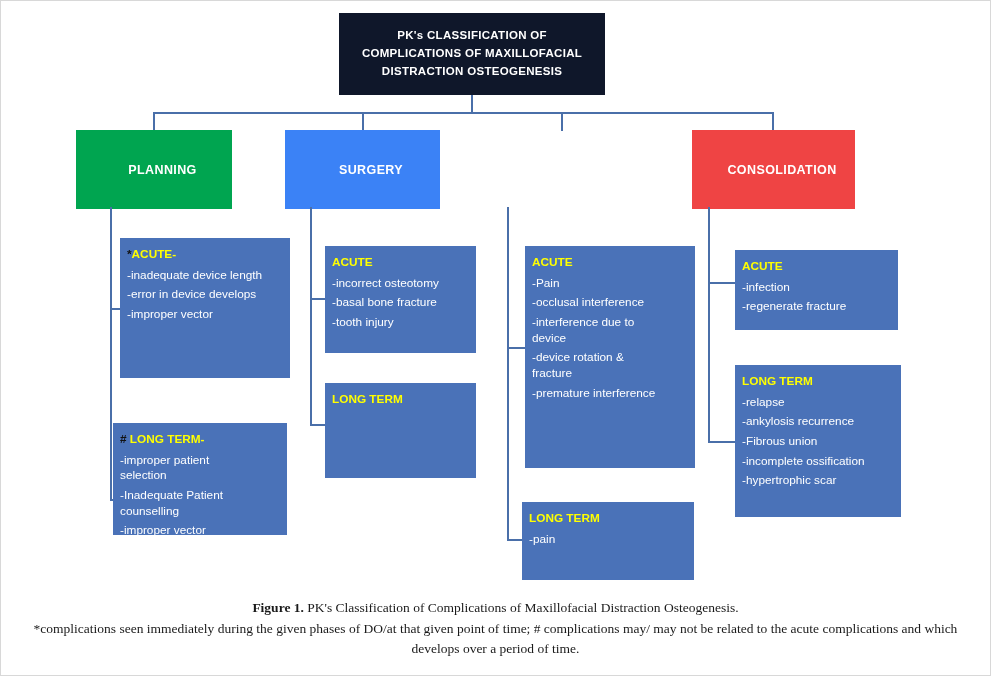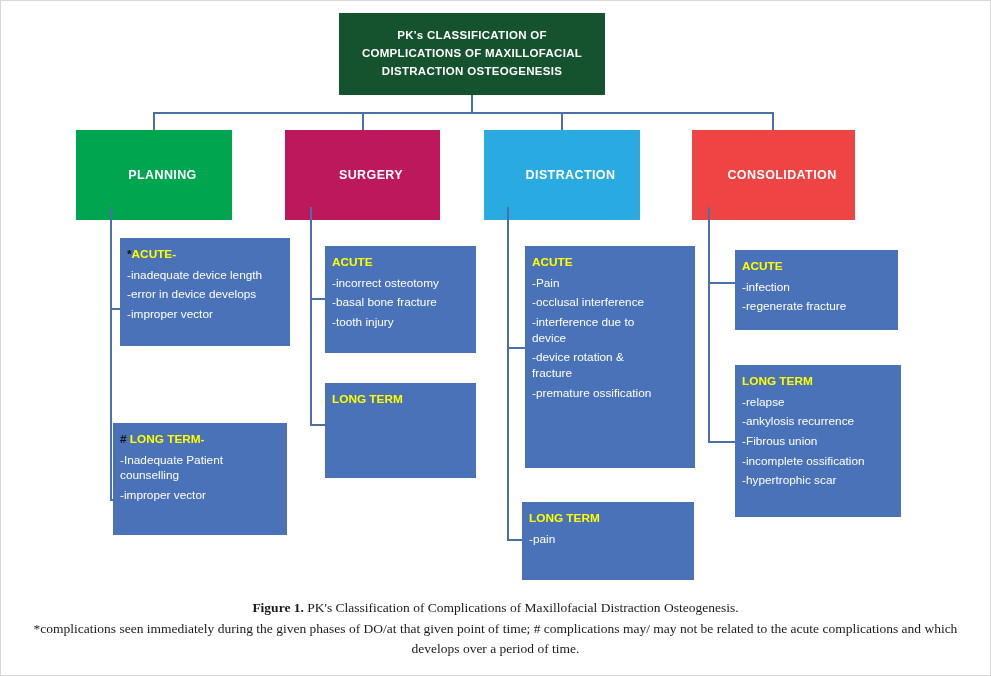--- a/index.html
+++ b/index.html
@@ -19,39 +19,39 @@
 
   
   .ln { position:absolute; background:#4a6fa9; }
   .ln.v { width:2px; }
   .ln.h { height:2px; }
 
   
   .title-box {
     position:absolute;
     left:339px; top:13px; width:266px; height:82px;
-    background:#14532d;
+    background:#0f172a;
     color:#ffffff;
     display:flex; align-items:center; justify-content:center;
     text-align:center;
     font-size:11.5px; font-weight:bold; line-height:1.55;
     letter-spacing:0.3px;
     padding:8px 8px;
   }
 
   
   .phase {
-    position:absolute; height:90px;
+    position:absolute; height:79px;
     display:flex; align-items:center; justify-content:center;
     color:#ffffff; font-weight:bold; font-size:12.5px;
     letter-spacing:0.4px;
     padding-left:17px;
   }
   .phase.planning      { left:76px;  top:130px; width:156px; background:#00a550; }
-  .phase.surgery       { left:285px; top:130px; width:155px; background:#be185d; }
+  .phase.surgery       { left:285px; top:130px; width:155px; background:#3b82f6; }
   .phase.distraction   { left:484px; top:130px; width:156px; background:#29abe2; }
   .phase.consolidation { left:692px; top:130px; width:163px; background:#ef4444; }
 
   
   .det {
     position:absolute;
     background:#4a72b8;
     color:#ffffff;
     font-size:11.8px;
     line-height:1.33;
@@ -62,21 +62,21 @@
     font-weight:bold;
     font-size:11.8px;
     margin-bottom:5px;
     display:block;
   }
   .det .hd .mark { color:#111111; font-weight:bold; }
   .det .it { display:block; margin-bottom:4px; white-space:pre-line; }
   .det .it.bold { font-weight:bold; }
 
   
-  .b-plan-acute  { left:120px; top:238px; width:170px; height:108px; }
+  .b-plan-acute  { left:120px; top:238px; width:170px; height:140px; }
   .b-plan-long   { left:113px; top:423px; width:174px; height:112px; }
   .b-surg-acute  { left:325px; top:246px; width:151px; height:107px; }
   .b-surg-long   { left:325px; top:383px; width:151px; height:95px;  }
   .b-dist-acute  { left:525px; top:246px; width:170px; height:222px; }
   .b-dist-long   { left:522px; top:502px; width:172px; height:78px;  }
   .b-cons-acute  { left:735px; top:250px; width:163px; height:80px;  }
   .b-cons-long   { left:735px; top:365px; width:166px; height:152px; }
 
   
   .caption {
@@ -113,23 +113,20 @@
   <div class="ln v" style="left:362px; top:112px; height:19px;"></div>
   <div class="ln v" style="left:561px; top:112px; height:19px;"></div>
   <div class="ln v" style="left:772px; top:112px; height:19px;"></div>
 
   <div class="phase planning">
     <span>PLANNING</span>
   </div>
   <div class="phase surgery">
     <span>SURGERY</span>
   </div>
-  <div class="phase distraction">
-    <span>DISTRACTION</span>
-  </div>
   <div class="phase consolidation">
     <span>CONSOLIDATION</span>
   </div>
 
   <div class="ln v" style="left:110px; top:207px; height:293px;"></div>
   <div class="ln h" style="left:110px; top:308px; width:12px;"></div>
   <div class="ln h" style="left:110px; top:499px; width:5px;"></div>
 
   <div class="ln v" style="left:310px; top:207px; height:218px;"></div>
   <div class="ln h" style="left:310px; top:298px; width:17px;"></div>
@@ -145,20 +142,22 @@
 
   <div class="det b-plan-acute">
     <span class="hd"><span class="mark">*</span><span>ACUTE-</span></span>
     <span class="it">-inadequate  device length</span>
     <span class="it">-error in device develops</span>
     <span class="it">-improper  vector</span>
   </div>
 
   <div class="det b-plan-long">
     <span class="hd"><span class="mark">#</span><span> LONG  TERM-</span></span>
+    <span class="it">-improper  patient
+selection</span>
     <span class="it">-Inadequate  Patient
 counselling</span>
     <span class="it">-improper  vector</span>
   </div>
 
   <div class="det b-surg-acute">
     <span class="hd">ACUTE</span>
     <span class="it">-incorrect osteotomy</span>
     <span class="it">-basal bone fracture</span>
     <span class="it">-tooth injury</span>
@@ -169,21 +168,21 @@
   </div>
 
   <div class="det b-dist-acute">
     <span class="hd">ACUTE</span>
     <span class="it">-Pain</span>
     <span class="it">-occlusal interference</span>
     <span class="it">-interference  due to
 device</span>
     <span class="it">-device rotation &amp;
 fracture</span>
-    <span class="it">-premature ossification</span>
+    <span class="it">-premature interference</span>
   </div>
 
   <div class="det b-dist-long">
     <span class="hd">LONG  TERM</span>
     <span class="it">-pain</span>
   </div>
 
   <div class="det b-cons-acute">
     <span class="hd">ACUTE</span>
     <span class="it">-infection</span>

